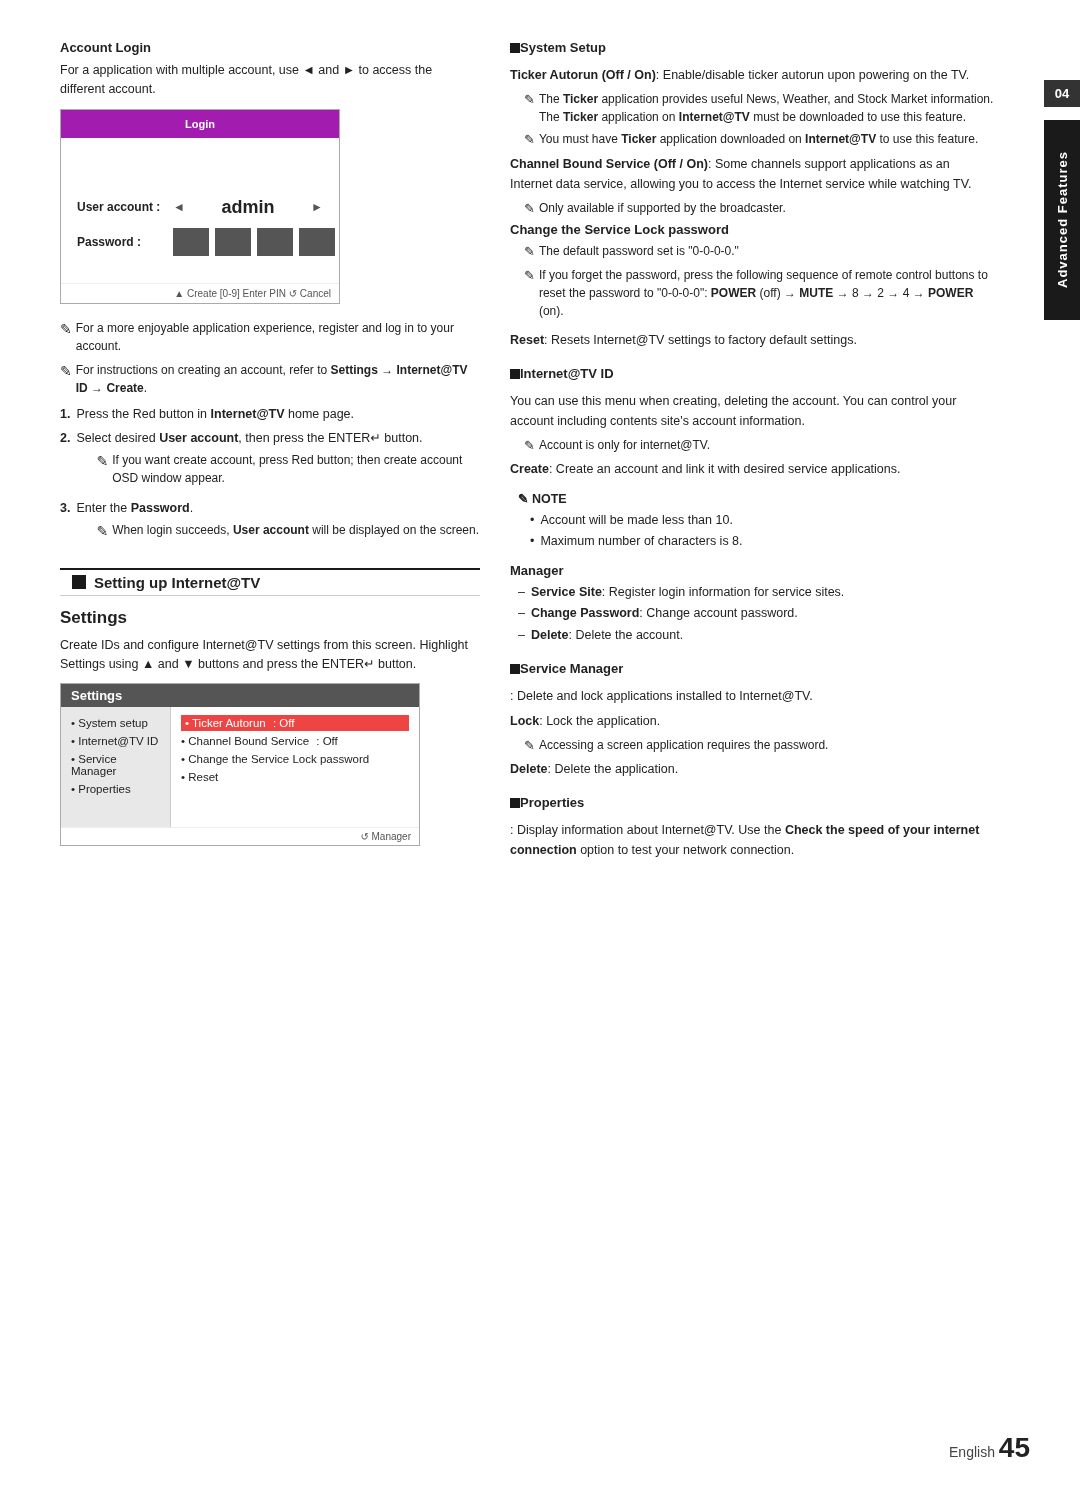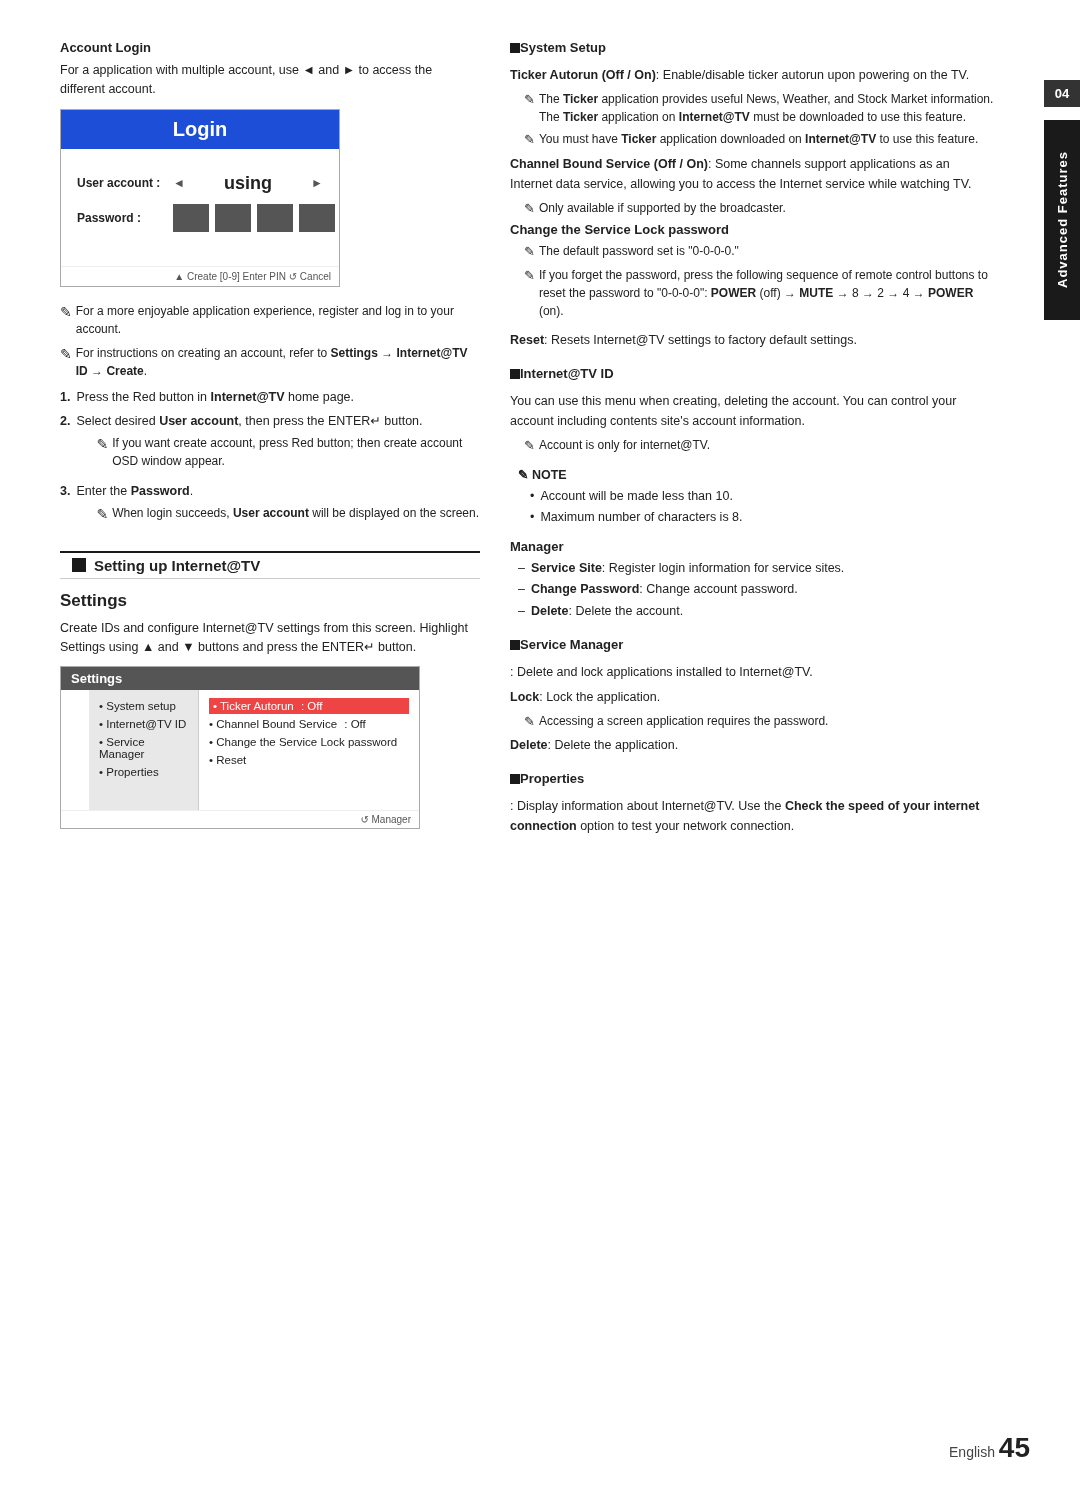--- a/index.html
+++ b/index.html
@@ -95,30 +95,31 @@
 
     
     .login-box {
       border: 1px solid #aaa;
       background: #fff;
       width: 280px;
       margin: 10px 0 15px 0;
     }
 
     .login-box-header {
-      background: #1d4ed8;
+      background: #a21caf;
       color: #fff;
       text-align: center;
-      font-size: 20px;
+      font-size: 11px;
       font-weight: bold;
       padding: 8px;
     }
 
     .login-box-body {
-      padding: 24px 16px;
+      padding: 17px 16px;
+      margin-top: 42px;
     }
 
     .login-row {
       display: flex;
       align-items: center;
       margin-bottom: 10px;
       gap: 6px;
     }
 
     .login-label {
@@ -246,21 +247,20 @@
       background: #555;
       color: #fff;
       font-size: 13px;
       font-weight: bold;
       padding: 4px 10px;
     }
 
     .settings-box-body {
       display: flex;
       min-height: 120px;
-      margin-left: 28px;
     }
 
     .settings-left-menu {
       width: 110px;
       background: #e8e8e8;
       padding: 8px 6px;
       border-right: 1px solid #ccc;
     }
 
     .settings-menu-item {
@@ -418,21 +418,21 @@
       <div class="account-login-section">
         <div class="section-heading">Account Login</div>
         <p>For a application with multiple account, use ◄ and ► to access the different account.</p>
 
         <div class="login-box">
           <div class="login-box-header">Login</div>
           <div class="login-box-body">
             <div class="login-row">
               <span class="login-label">User account :</span>
               <span class="login-arrow">◄</span>
-              <span class="login-value">using</span>
+              <span class="login-value">admin</span>
               <span class="login-arrow">►</span>
             </div>
             <div class="login-row">
               <span class="login-label">Password :</span>
               <div class="login-password-dots">
                 <span class="pwd-block"></span>
                 <span class="pwd-block"></span>
                 <span class="pwd-block"></span>
                 <span class="pwd-block"></span>
               </div>
@@ -545,20 +545,21 @@
       <div class="right-section">
         <div class="square-bullet">
           <span class="sq"></span>
           <span class="right-section-heading">Internet@TV ID</span>
         </div>
         <p>You can use this menu when creating, deleting the account. You can control your account including contents site's account information.</p>
         <div class="note-note">
           <span class="settings-note-icon">✎</span>
           <span>Account is only for internet@TV.</span>
         </div>
+        <p><strong>Create</strong>: Create an account and link it with desired service applications.</p>
         <div class="note-box">
           <div class="note-box-title">✎ NOTE</div>
           <div class="bullet-item">
             <span>•</span>
             <span>Account will be made less than 10.</span>
           </div>
           <div class="bullet-item">
             <span>•</span>
             <span>Maximum number of characters is 8.</span>
           </div>

